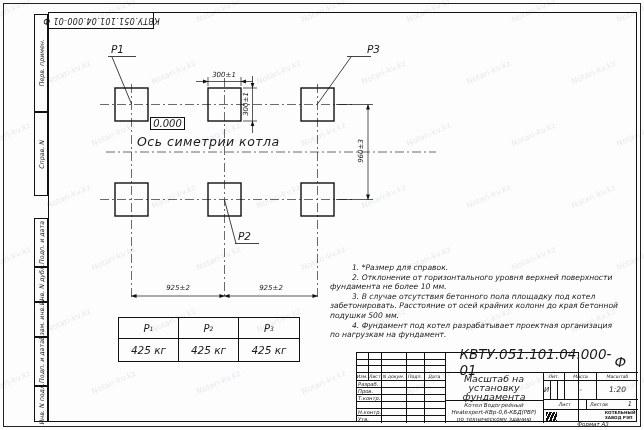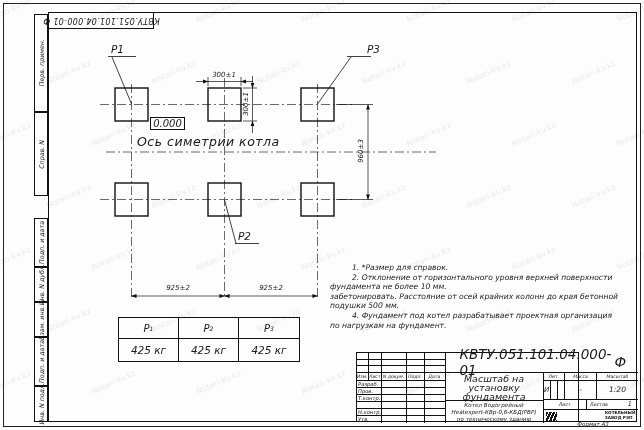--- a/index.html
+++ b/index.html
@@ -212,20 +212,21 @@
   <div class="dtext dim" style="left:158px; top:284px; width:40px;">925±2</div>
   <div class="dtext dim" style="left:251px; top:284px; width:40px;">925±2</div>
 
   <div class="level-box">0.000</div>
   <div class="dtext axis-label">Ось симетрии котла</div>
 
   <div class="notes">
     <div class="note-line ind">1. *Размер для справок.</div>
     <div class="note-line ind">2. Отклонение от горизонтального уровня верхней поверхности</div>
     <div class="note-line">фундамента не более 10 мм.</div>
+    <div class="note-line ind">3. В случае отсутствия бетонного пола площадку под котел</div>
     <div class="note-line">забетонировать. Расстояние от осей крайних колонн до края бетонной</div>
     <div class="note-line">подушки 500 мм.</div>
     <div class="note-line ind">4. Фундамент под котел разрабатывает проектная организация</div>
     <div class="note-line">по нагрузкам на фундамент.</div>
   </div>
 
   <div class="load-table">
     <div class="lt-cell">
       <span>P</span>
         <sub>1</sub>

